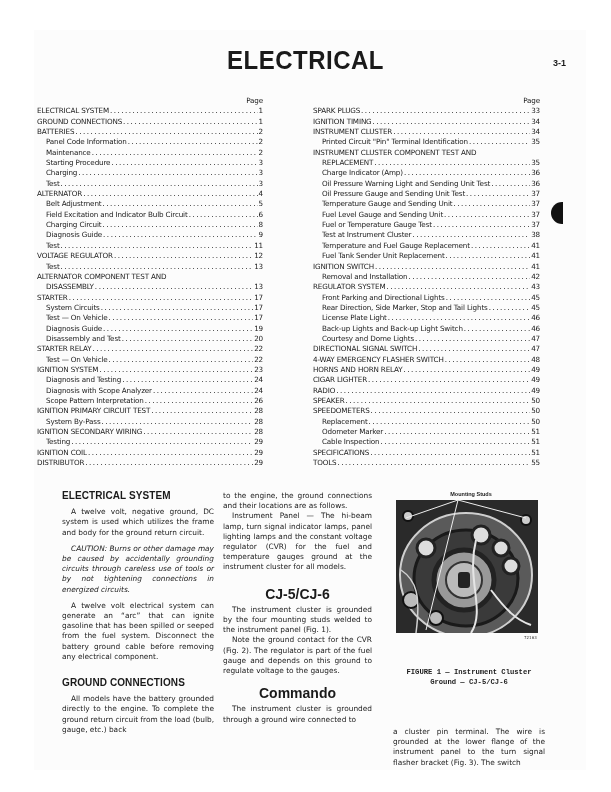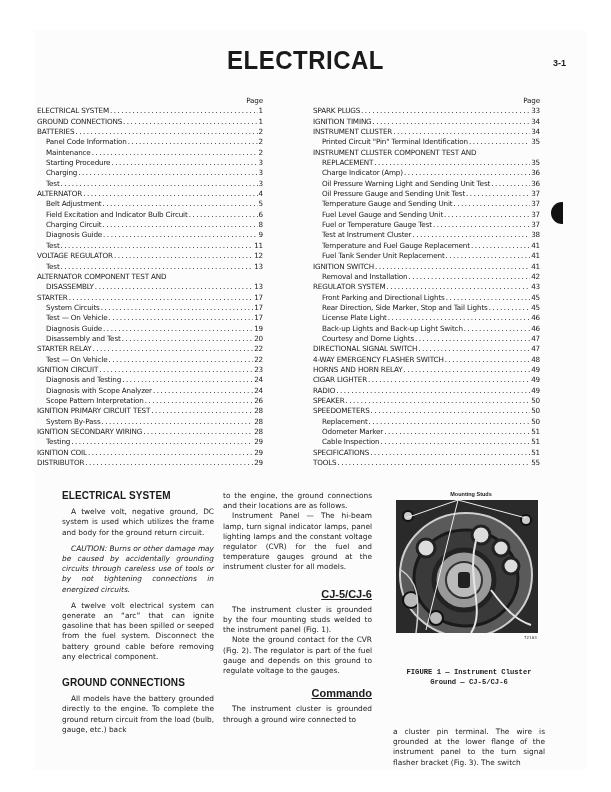--- a/index.html
+++ b/index.html
@@ -51,21 +51,21 @@
   .col { position: absolute; font-size: 7.4px; line-height: 10.2px; text-align: justify; }
   .col.c1 { left: 62px; top: 491px; width: 152px; }
   .col.c2 { left: 223px; top: 491px; width: 149px; }
   .col.c3 { left: 393px; top: 727px; width: 152px; }
   .col h2 {
     margin: 0 0 6px 0; font-family: "Liberation Sans", sans-serif; font-weight: bold;
     font-size: 10px; letter-spacing: 0.1px; text-align: left;
   }
   .col h3 {
     margin: 0 0 6px 0; font-family: "Liberation Sans", sans-serif; font-weight: bold;
-    font-size: 11px; text-align: right; text-decoration: underline;
+    font-size: 14px; text-align: center;
   }
   .col p { margin: 0 0 6px 0; text-indent: 9px; }
   .col p.tight { margin-bottom: 0; }
   .col p.caution { font-style: italic; }
   .col .spacer { height: 10px; }
 
   .figure {
     position: absolute; left: 396px; top: 497px; width: 150px; height: 146px;
   }
   .figure .fig-label {
@@ -216,21 +216,21 @@
         <span class="label">STARTER  RELAY</span>
         <span class="dots"></span>
         <span class="pg">22</span>
       </div>
       <div class="toc-row sub">
         <span class="label">Test  —  On  Vehicle</span>
         <span class="dots"></span>
         <span class="pg">22</span>
       </div>
       <div class="toc-row">
-        <span class="label">IGNITION  CIRCUIT</span>
+        <span class="label">IGNITION  SYSTEM</span>
         <span class="dots"></span>
         <span class="pg">23</span>
       </div>
       <div class="toc-row sub">
         <span class="label">Diagnosis  and  Testing</span>
         <span class="dots"></span>
         <span class="pg">24</span>
       </div>
       <div class="toc-row sub">
         <span class="label">Diagnosis  with  Scope  Analyzer</span>

